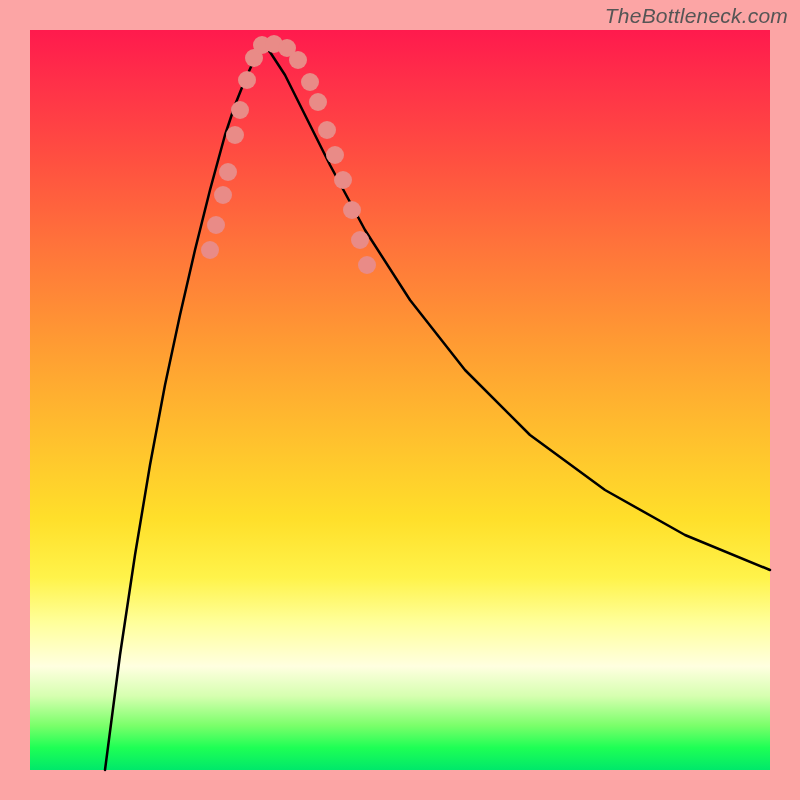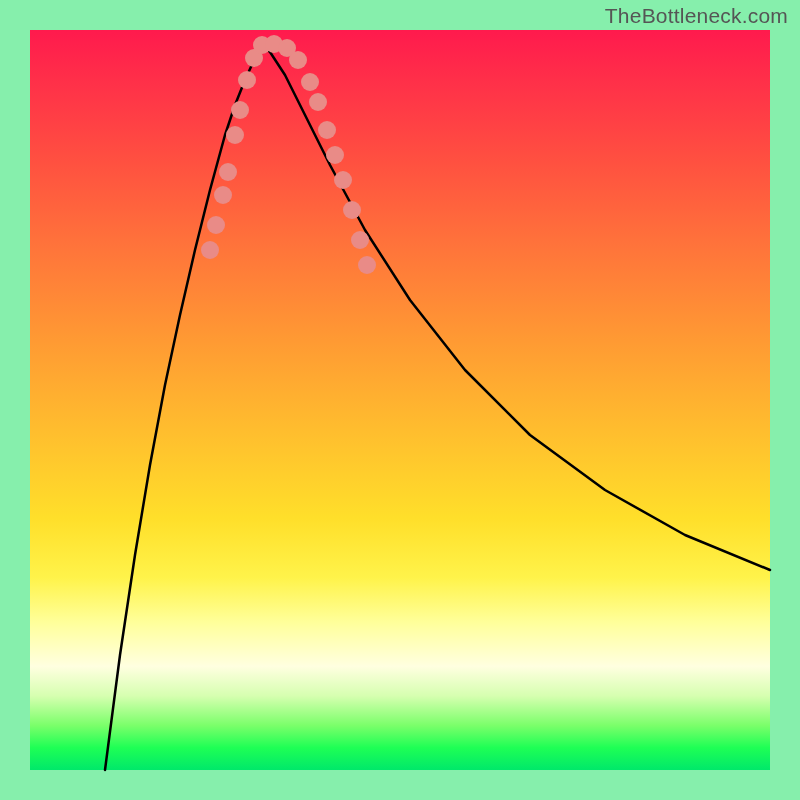--- a/index.html
+++ b/index.html
@@ -9,21 +9,22 @@
     height: 800px;
     overflow: hidden;
     background: #000;
     font-family: Arial, Helvetica, sans-serif;
   }
   .frame {
     position: absolute;
     left: 0; top: 0;
     width: 800px;
     height: 800px;
-    background: #86efac;
+    background: #fca5a5;
+    font-style: italic;
   }
   .plot {
     position: absolute;
     left: 30px;
     top: 30px;
     width: 740px;
     height: 740px;
     
     background: linear-gradient(
       to bottom,

